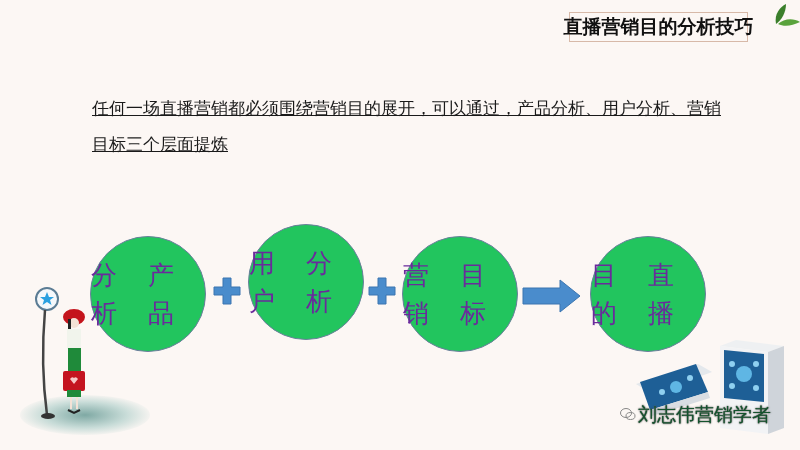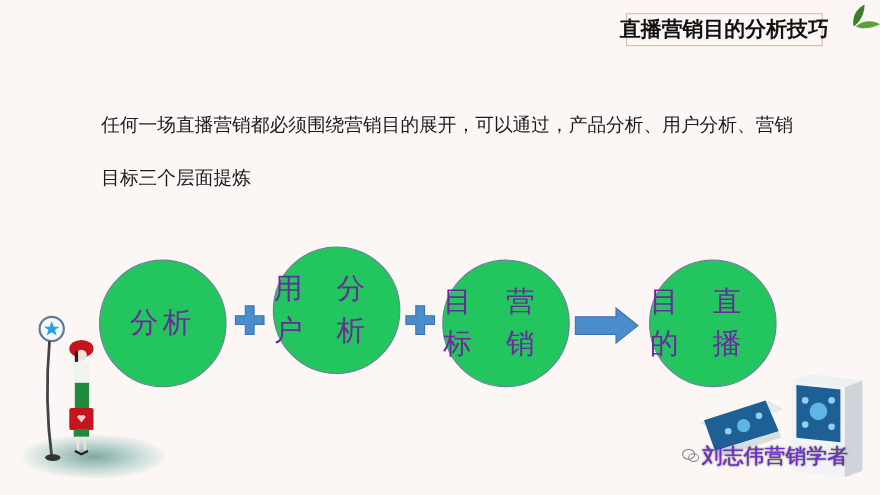--- a/index.html
+++ b/index.html
@@ -1,59 +1,60 @@
 <!DOCTYPE html>
 <html><head>
 <meta charset="utf-8">
 <style>
   html,body{margin:0;padding:0;}
   body{width:800px;height:450px;overflow:hidden;background:#fcf7f4;font-family:"DejaVu Sans","Liberation Sans",sans-serif;position:relative;}
   .title-box{position:absolute;left:569px;top:12px;width:179px;height:30px;border:1px solid #d7b9a8;background:#fcf7f4;box-sizing:border-box;display:flex;align-items:center;justify-content:center;}
   .title-text{font-weight:bold;font-size:19px;color:#111;letter-spacing:0px;white-space:nowrap;}
   .leaf{position:absolute;left:772px;top:4px;width:28px;height:24px;}
-  .intro{position:absolute;left:92px;top:90px;width:640px;font-family:"DejaVu Serif","Liberation Serif",serif;font-size:17px;line-height:48px;color:#1a1a1a;}
+  .intro{position:absolute;left:92px;top:90px;width:640px;font-family:"DejaVu Serif","Liberation Serif",serif;font-size:17px;line-height:36px;color:#1a1a1a;text-decoration:underline;}
   .circle{position:absolute;width:116px;height:116px;border-radius:50%;background:#22c55e;border:1px solid #6b7f9c;box-sizing:border-box;display:flex;flex-direction:row;align-items:center;justify-content:center;}
   .circle span{font-size:26px;color:#6a2a9c;line-height:38px;letter-spacing:4px;}
   .plus{position:absolute;width:30px;height:30px;}
   .arrow{position:absolute;left:522px;top:279px;width:60px;height:34px;}
   .sign{position:absolute;left:34px;top:285px;}
   .shadow{position:absolute;left:20px;top:395px;width:130px;height:40px;border-radius:50%;background:radial-gradient(ellipse at center,#7fa9a4 0%,#c8dcd8 45%,rgba(252,247,244,0) 75%);}
   .books{position:absolute;left:636px;top:332px;width:150px;height:110px;}
-  .watermark{position:absolute;left:638px;top:402px;font-size:19px;color:#6d28d9;text-shadow:0 0 1px #555,0 0 2px #555;white-space:nowrap;}
+  .watermark{position:absolute;left:638px;top:402px;font-size:19px;color:#14532d;text-shadow:0 0 1px #555,0 0 2px #555;white-space:nowrap;}
   .wm-icon{position:absolute;left:620px;top:406px;width:16px;height:16px;}
 </style>
 </head>
 <body>
 
 <div class="title-box">
   <span class="title-text">直播营销目的分析技巧</span>
 </div>
 <svg class="leaf" viewBox="0 0 28 24">
   <path d="M4 20 C2 10 8 3 14 0 C14 8 10 16 4 20 Z" fill="#3b7f2b"></path>
   <path d="M6 20 C12 14 22 14 28 18 C20 22 12 23 6 20 Z" fill="#5aa33c"></path>
 </svg>
 
 <div class="intro">任何一场直播营销都必须围绕营销目的展开，可以通过，产品分析、用户分析、营销目标三个层面提炼</div>
 
 <div class="circle" style="left:90px;top:236px;">
   <span>分析</span>
+  <span>产品</span>
 </div>
 <svg class="plus" style="left:212px;top:276px;" viewBox="0 0 30 30">
   <path d="M11 2 H19 V11 H28 V19 H19 V28 H11 V19 H2 V11 H11 Z" fill="#4a8ccc" stroke="#3a75b0" stroke-width="1"></path>
 </svg>
 <div class="circle" style="left:248px;top:224px;">
   <span>用户</span>
   <span>分析</span>
 </div>
 <svg class="plus" style="left:367px;top:276px;" viewBox="0 0 30 30">
   <path d="M11 2 H19 V11 H28 V19 H19 V28 H11 V19 H2 V11 H11 Z" fill="#4a8ccc" stroke="#3a75b0" stroke-width="1"></path>
 </svg>
 <div class="circle" style="left:402px;top:236px;">
+  <span>营销</span>
   <span>目标</span>
-  <span>营销</span>
 </div>
 <svg class="arrow" viewBox="0 0 60 34">
   <path d="M1 9 H38 V1 L58 17 L38 33 V25 H1 Z" fill="#4a8ccc" stroke="#3a75b0" stroke-width="1"></path>
 </svg>
 <div class="circle" style="left:590px;top:236px;">
   <span>目的</span>
   <span>直播</span>
 </div>
 
 <div class="shadow"></div>

